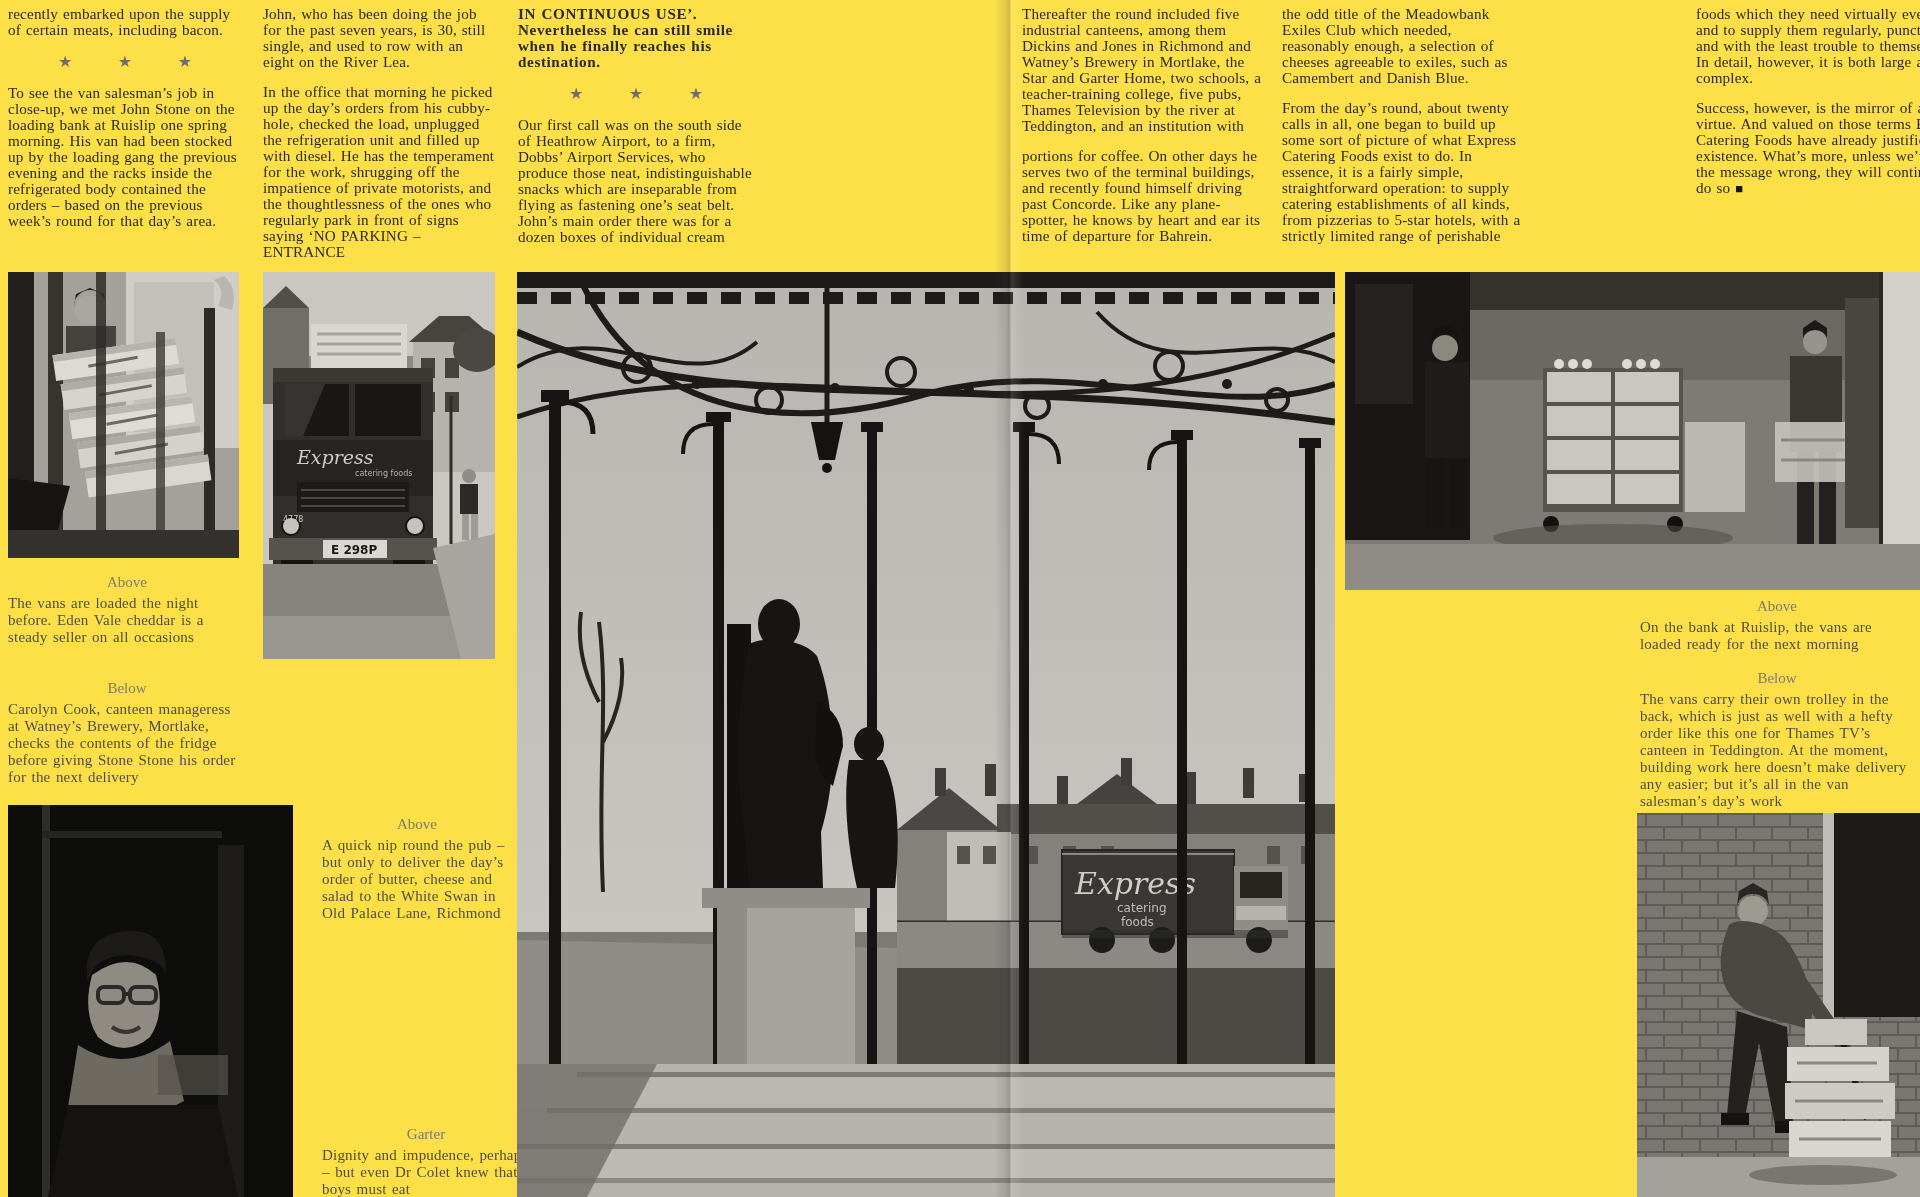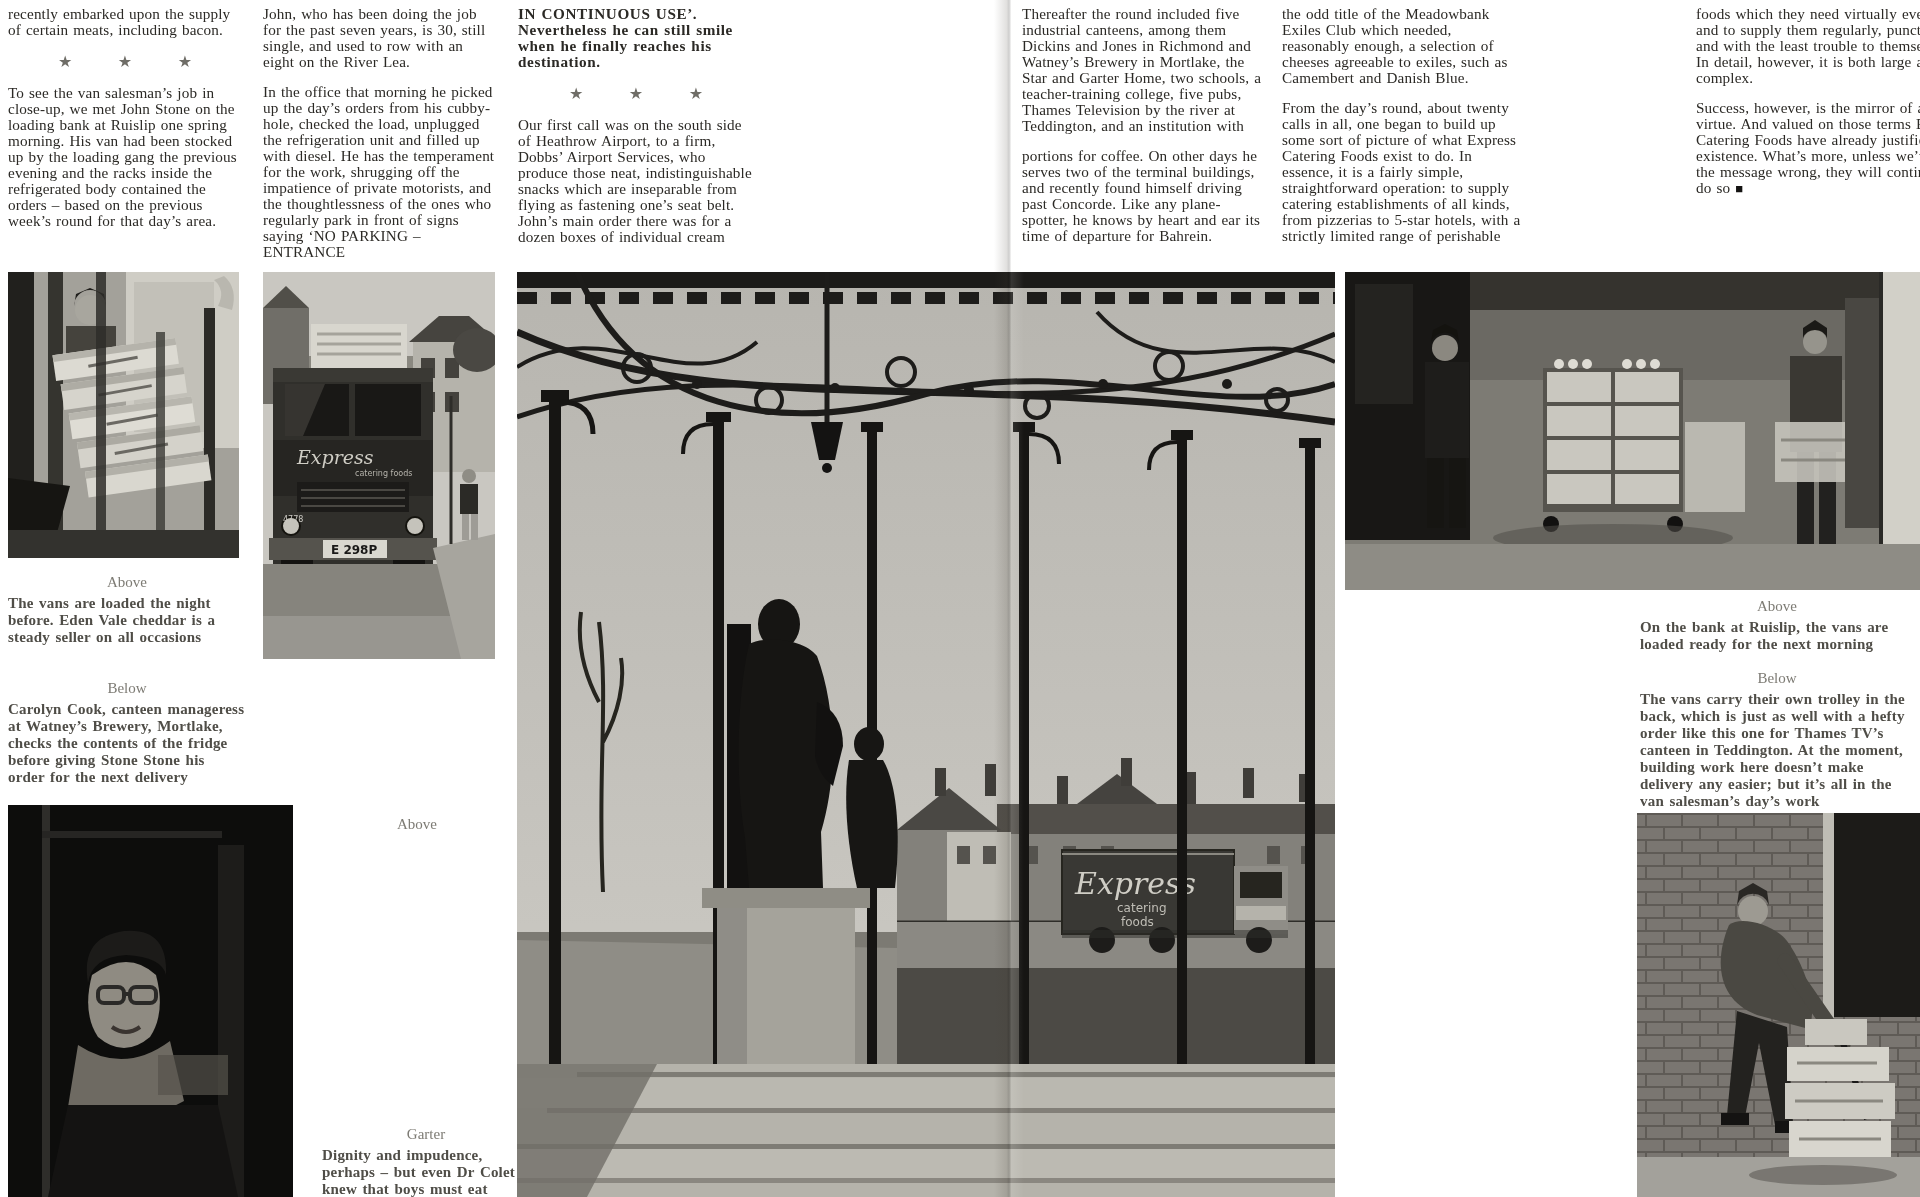--- a/index.html
+++ b/index.html
@@ -1,33 +1,33 @@
 <!DOCTYPE html>
 <html><head>
 <meta charset="utf-8">
 <style>
   html,body{margin:0;padding:0;background:#d8d6d0;}
   .page{
     position:relative; width:1920px; height:1197px;
-    background:#ffffff; overflow:hidden;
+    background:#fde047; overflow:hidden;
     font-family:"Liberation Serif","DejaVu Serif",serif;
   }
   .col{position:absolute; top:6px;}
   .body{
     font-size:15.2px; line-height:16px; color:#2b2925;
     margin:0 0 14px 0; letter-spacing:.15px; word-spacing:1px;
   }
   .caps{letter-spacing:.6px;font-weight:bold;}
   .stars{
     text-align:center; color:#6f6d67; font-size:16px;
     margin:8px 0 14px 0; word-spacing:2.6em;
   }
   .caption{position:absolute;}
   .cap-label{font-size:15px; color:#7d7b74; margin:0 0 4px 0;text-align:center;}
-  .cap-text{font-weight:bold; font-size:15px; line-height:17px; color:#4f4d47; letter-spacing:.2px; word-spacing:1.5px;}
+  .cap-text{font-weight:normal; font-size:15px; line-height:17px; color:#4f4d47; letter-spacing:.2px; word-spacing:1.5px;}
   .endmark{font-size:13px; color:#141312; letter-spacing:0;}
   .photo{position:absolute; display:block; background:#8a8882; box-shadow:0 0 0 1px rgba(40,38,34,.25) inset;}
   .fold{
     position:absolute; top:0; left:994px; width:30px; height:1197px; pointer-events:none;
     background:linear-gradient(to right, rgba(70,64,54,0) 0%, rgba(70,64,54,.16) 42%, rgba(30,28,24,.22) 50%, rgba(255,255,250,.12) 58%, rgba(70,64,54,0) 100%);
   }
 </style>
 </head>
 <body>
 
@@ -180,20 +180,21 @@
     <g>
       <circle cx="206" cy="204" r="7" fill="#8f8d85"></circle>
       <rect x="197" y="212" width="18" height="30" fill="#2b2a26"></rect>
       <rect x="199" y="242" width="7" height="26" fill="#9e9c96"></rect>
       <rect x="208" y="242" width="7" height="26" fill="#9e9c96"></rect>
     </g>
   </svg>
 
   <div class="caption" style="left:322px;top:816px;width:190px">
     <div class="cap-label">Above</div>
+    <div class="cap-text">A quick nip round the pub – but only to deliver the day’s order of butter, cheese and salad to the White Swan in Old Palace Lane, Richmond</div>
   </div>
 
   <div class="caption" style="left:322px;top:1126px;width:208px">
     <div class="cap-label">Garter</div>
     <div class="cap-text">Dignity and impudence, perhaps – but even Dr Colet knew that boys must eat</div>
   </div>
 
   <svg class="photo" style="left:517px;top:272px" width="818" height="925" viewBox="0 0 818 925">
     <defs>
       <linearGradient id="sky" x1="0" y1="0" x2="0" y2="1">

